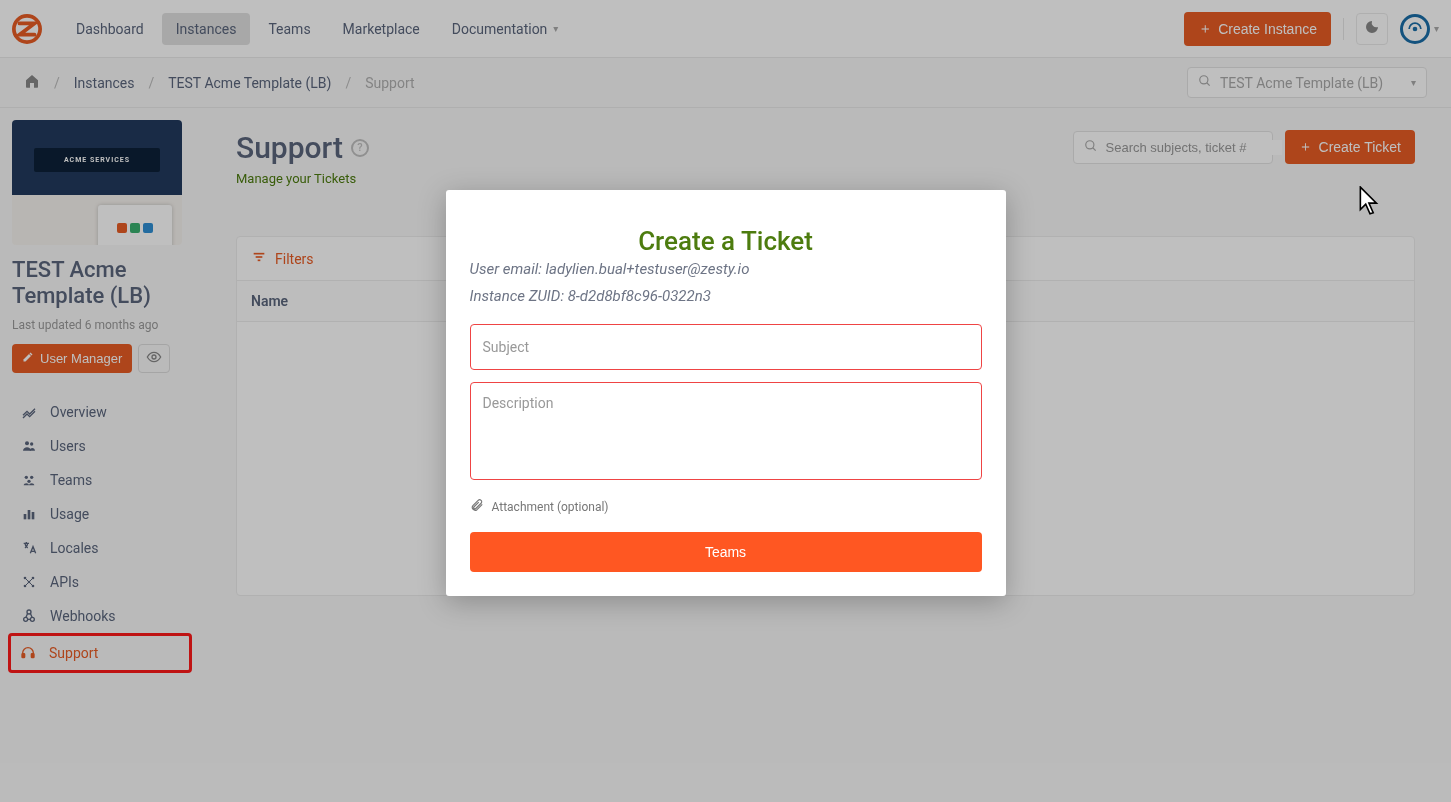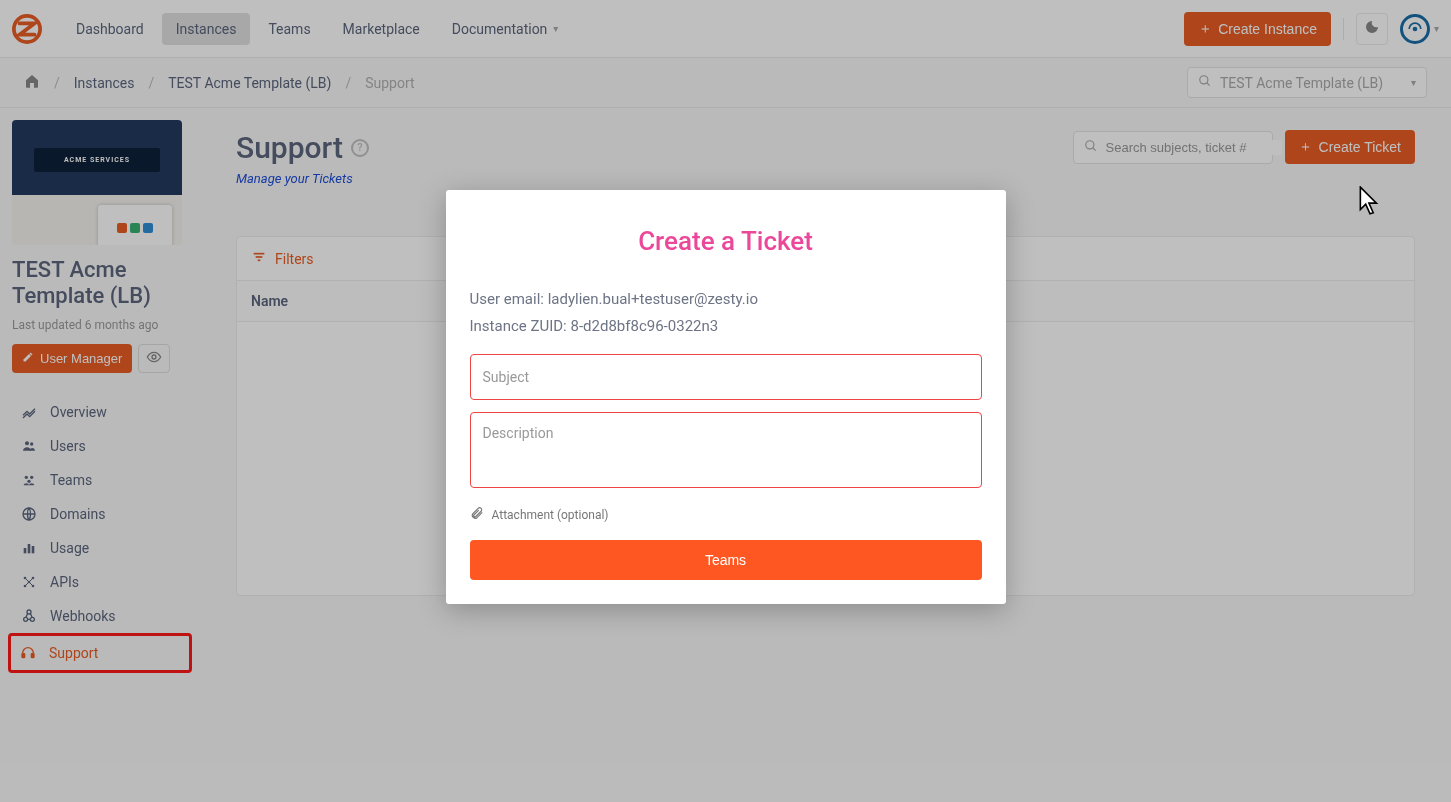--- a/index.html
+++ b/index.html
@@ -162,21 +162,21 @@
   .highlight-box {
     border: 3px solid #ff1a1a;
     border-radius: 4px;
     margin: 0 -4px;
   }
   
   .main { flex:1; padding: 22px 36px; }
   .page-header { display:flex; align-items:flex-start; }
   .ph-left h1 { font-size:30px; font-weight:500; color:#5b667d; display:flex; align-items:center; gap:8px;}
   .ph-left h1 .q { width:18px;height:18px;border:2px solid #c0c0c0;border-radius:50%; font-size:11px; display:flex;align-items:center;justify-content:center;color:#c0c0c0;}
-  .ph-left .sub { font-size:13px; color:#1d4ed8; margin-top:6px;font-style:italic;}
+  .ph-left .sub { font-size:13px; color:#4d7c0f; margin-top:6px;}
   .ph-right { margin-left:auto; display:flex; gap:12px; align-items:center;}
   .search-box {
     width:200px; border:1px solid #e3e3e3; border-radius:4px; padding:7px 10px;
     display:flex; align-items:center; gap:8px; color:#aaa; background:#fff;
   }
   .table-wrap {
     margin-top: 50px;
     border:1px solid #ececec;
     border-radius:4px;
     min-height:360px;
@@ -202,34 +202,33 @@
     width: 560px;
     background: #fff;
     border-radius: 3px;
     padding: 36px 24px 24px;
     box-shadow: 0 6px 28px rgba(0,0,0,0.25);
   }
   .modal h2 {
     text-align:center;
     font-size: 26px;
     font-weight: 500;
-    color:#ec4899;
-    margin-bottom: 30px;
-  }
-  .modal .info { color:#6d7485; font-size:15px; line-height:1.8; margin-bottom:14px;}
+    color:#4d7c0f;
+  }
+  .modal .info { color:#6d7485; font-size:15px; line-height:1.8; margin-bottom:14px;font-style:italic;}
   .field {
     width:100%;
     border:1px solid #ef4444;
     border-radius:4px;
     color:#888;
     font-size:14px;
     font-family:inherit;
   }
   .field.subject { padding:14px 12px; margin-bottom:12px;}
-  .field.desc { padding:12px; height:76px; resize:none; margin-bottom:14px;}
+  .field.desc { padding:12px; height:98px; resize:none; margin-bottom:14px;}
   .attach { display:flex; align-items:center; gap:8px; color:#777; font-size:12px; margin-bottom:16px; cursor:pointer;}
   .submit {
     width:100%; background:#ff5722; border:none; color:#fff;
     border-radius:4px; padding:12px; font-size:14px; cursor:pointer;
   }
   
   .cursor {
     position:absolute; z-index:200;
     top:186px; left:1358px;
     font-size:26px; color:#000;
@@ -370,36 +369,35 @@
               <circle cx="8" cy="8" r="2.5"></circle>
               <circle cx="16" cy="8" r="2.5"></circle>
               <circle cx="12" cy="14" r="2.5"></circle>
               <path d="M4 20c0-2 2-3 4-3s4 1 4 3zm8 0c0-2 2-3 4-3s4 1 4 3z"></path>
             </svg>
           </span>
         <span>Teams</span>
       </div>
       <div class="side-item">
         <span class="sicon">
-            <svg width="16" height="16" viewBox="0 0 24 24" fill="none" stroke="#5b667d" stroke-width="2">
-              <circle cx="12" cy="12" r="9"></circle>
-              <path d="M3 12h18M12 3c3 3 3 15 0 18M12 3c-3 3-3 15 0 18"></path>
-            </svg>
-          </span>
-        <span>Domains</span>
-      </div>
-      <div class="side-item">
-        <span class="sicon">
             <svg width="16" height="16" viewBox="0 0 24 24" fill="#5b667d">
               <rect x="4" y="12" width="4" height="8"></rect>
               <rect x="10" y="6" width="4" height="14"></rect>
               <rect x="16" y="9" width="4" height="11"></rect>
             </svg>
           </span>
         <span>Usage</span>
+      </div>
+      <div class="side-item">
+        <span class="sicon">
+            <svg width="16" height="16" viewBox="0 0 24 24" fill="none" stroke="#5b667d" stroke-width="2">
+              <path d="M4 5h8M8 3v2M6 5c0 4 4 7 4 7M10 5c0 4-4 7-4 7M14 20l4-10 4 10M15 17h6"></path>
+            </svg>
+          </span>
+        <span>Locales</span>
       </div>
       <div class="side-item">
         <span class="sicon">
             <svg width="16" height="16" viewBox="0 0 24 24" fill="#5b667d">
               <circle cx="6" cy="6" r="2"></circle>
               <circle cx="18" cy="6" r="2"></circle>
               <circle cx="6" cy="18" r="2"></circle>
               <circle cx="18" cy="18" r="2"></circle>
               <circle cx="12" cy="12" r="2"></circle>
               <path d="M6 6l6 6 6-6M6 18l6-6 6 6" stroke="#5b667d" stroke-width="1.5" fill="none"></path>

